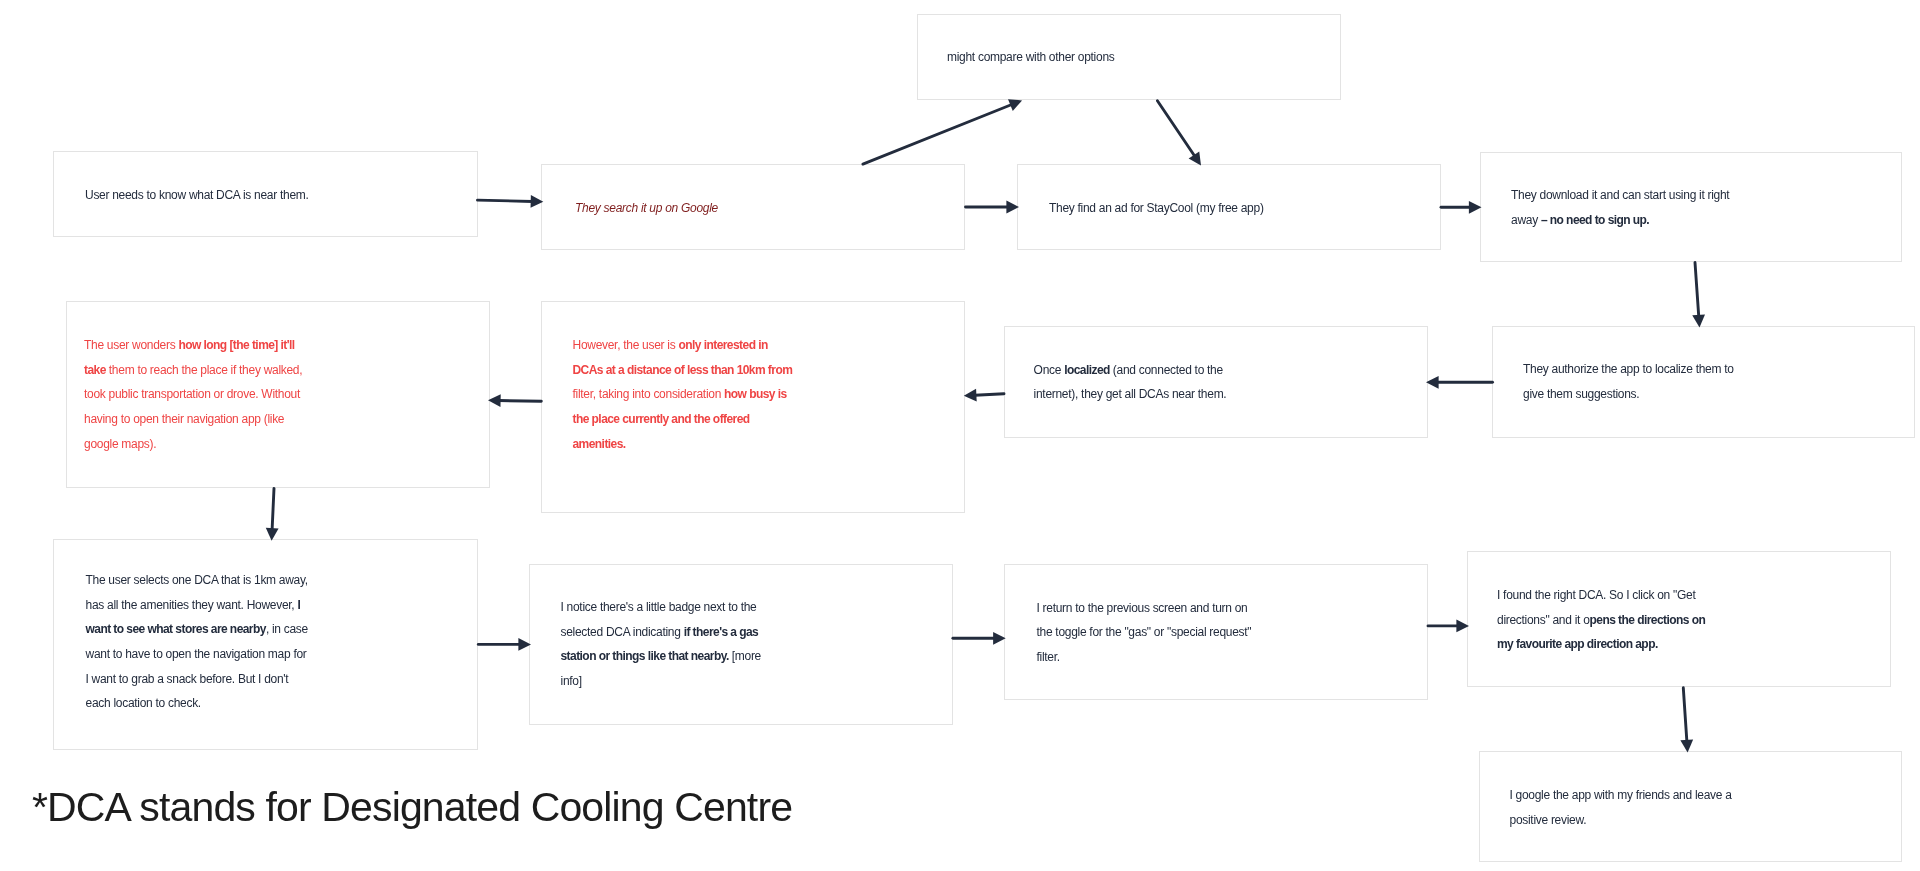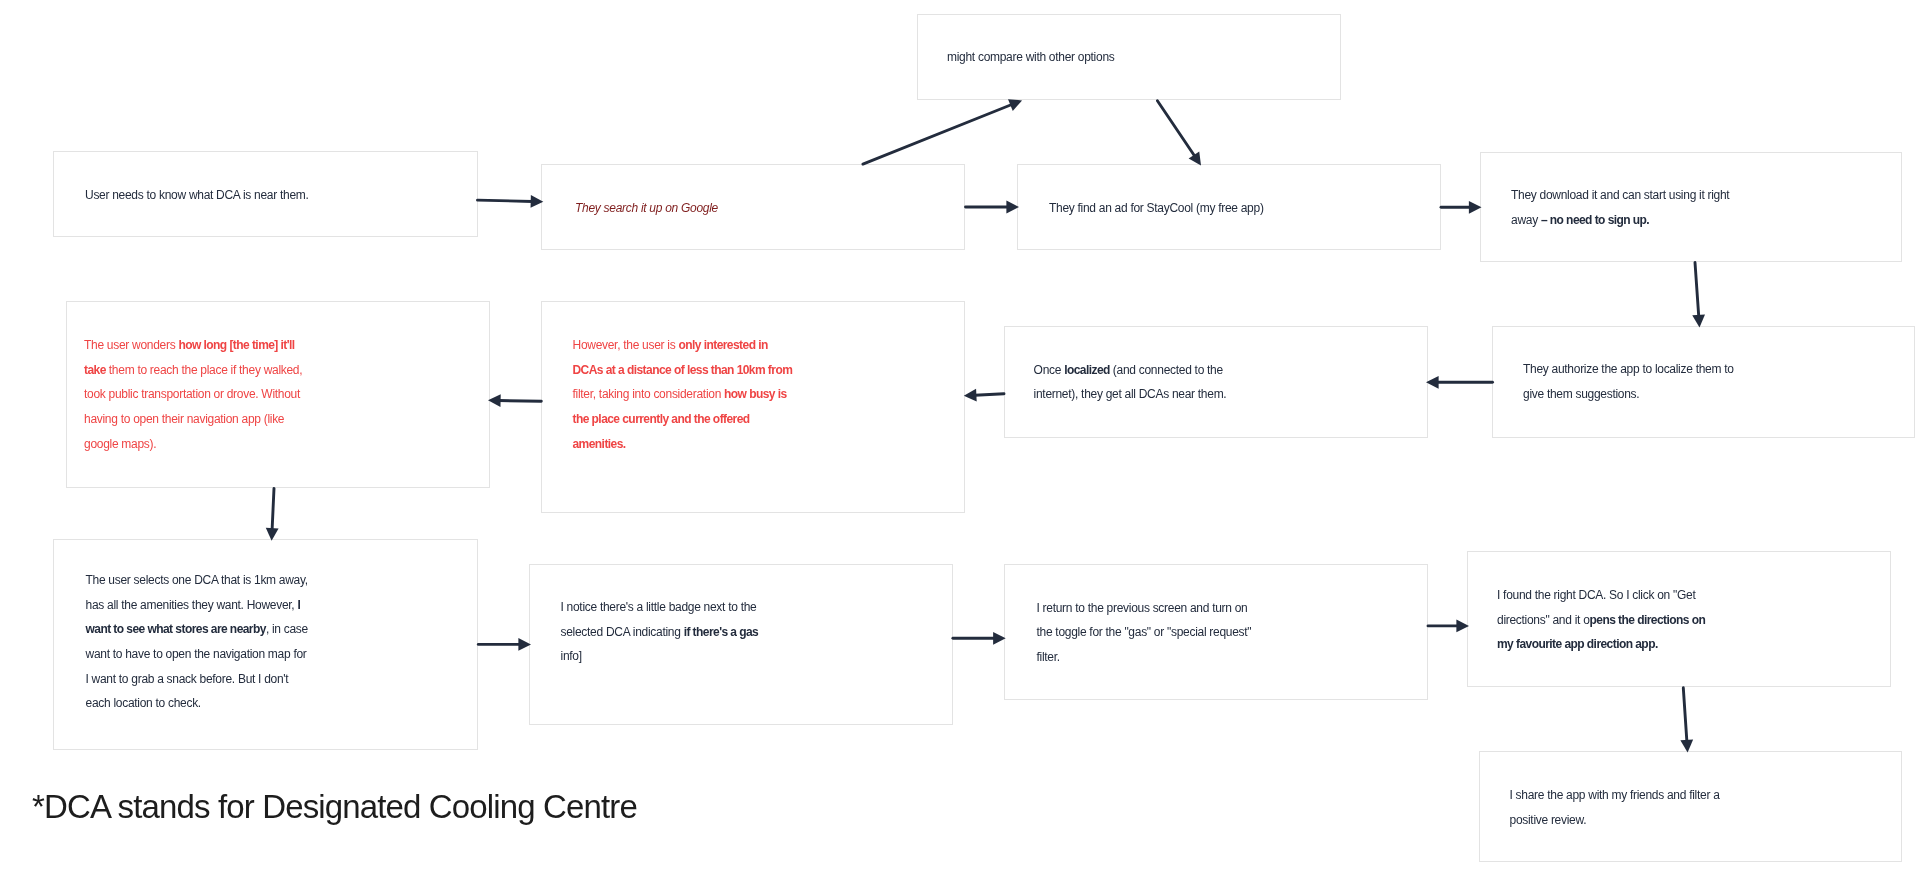--- a/index.html
+++ b/index.html
@@ -25,21 +25,21 @@
     font-size:12px;
     letter-spacing:-0.29px;
     line-height:24.65px;
     white-space:nowrap;
   }
   .node-text b{font-weight:700;letter-spacing:-0.56px;}
   #arrows{position:absolute;left:0;top:0;width:1920px;height:871px;z-index:5;pointer-events:none;}
   .footnote{
     position:absolute;
     color:#1d1d1d;
-    font-size:33px;
+    font-size:41px;
     letter-spacing:-0.86px;
     line-height:30.7px;
     white-space:nowrap;
   }
 </style>
 </head>
 <body>
 
 <div id="canvas">
 
@@ -167,35 +167,36 @@
       <div><b>want to see what stores are nearby</b>, in case</div>
       <div>want to have to open the navigation map for</div>
       <div>I want to grab a snack before. But I don't</div>
       <div>each location to check.</div>
     </div>
 
     <div class="node" style="left: 529px; top: 564px; width: 424px; height: 161px; background: rgb(255, 255, 255); border-color: rgb(227, 227, 227);"></div>
     <div class="node-text" title="I notice there's a little badge next to the selected DCA indicating if there's a gas station or things like that nearby. [more info]" style="color: rgb(35, 44, 61); left: 560.5px; top: 595.088px;">
       <div>I notice there's a little badge next to the</div>
       <div>selected DCA indicating <b>if there's a gas</b></div>
+      <div><b>station or things like that nearby.</b> [more</div>
       <div>info]</div>
     </div>
 
     <div class="node" style="left: 1004px; top: 564px; width: 424px; height: 136px; background: rgb(255, 255, 255); border-color: rgb(227, 227, 227);"></div>
     <div class="node-text" title="I return to the previous screen and turn on the toggle for the &quot;gas&quot; or &quot;special request&quot; filter." style="color: rgb(35, 44, 61); left: 1036.5px; top: 595.588px;">
       <div>I return to the previous screen and turn on</div>
       <div>the toggle for the "gas" or "special request"</div>
       <div>filter.</div>
     </div>
 
     <div class="node" style="left: 1467px; top: 551px; width: 424px; height: 136px; background: rgb(255, 255, 255); border-color: rgb(227, 227, 227);"></div>
     <div class="node-text" title="I found the right DCA. So I click on &quot;Get directions&quot; and it opens the directions on my favourite app direction app." style="color: rgb(35, 44, 61); left: 1497px; top: 583.088px;">
       <div>I found the right DCA. So I click on "Get</div>
       <div>directions" and it o<b>pens the directions on</b></div>
       <div><b>my favourite app direction app.</b></div>
     </div>
 
     <div class="node" style="left: 1479px; top: 751px; width: 423px; height: 111px; background: rgb(255, 255, 255); border-color: rgb(227, 227, 227);"></div>
     <div class="node-text" title="I share the app with my friends and leave a positive review." style="color: rgb(35, 44, 61); left: 1509.5px; top: 783.088px;">
-      <div>I share the app with my friends and filter a</div>
+      <div>I google the app with my friends and leave a</div>
       <div>positive review.</div>
     </div>
   </div>
 
 </body></html>

